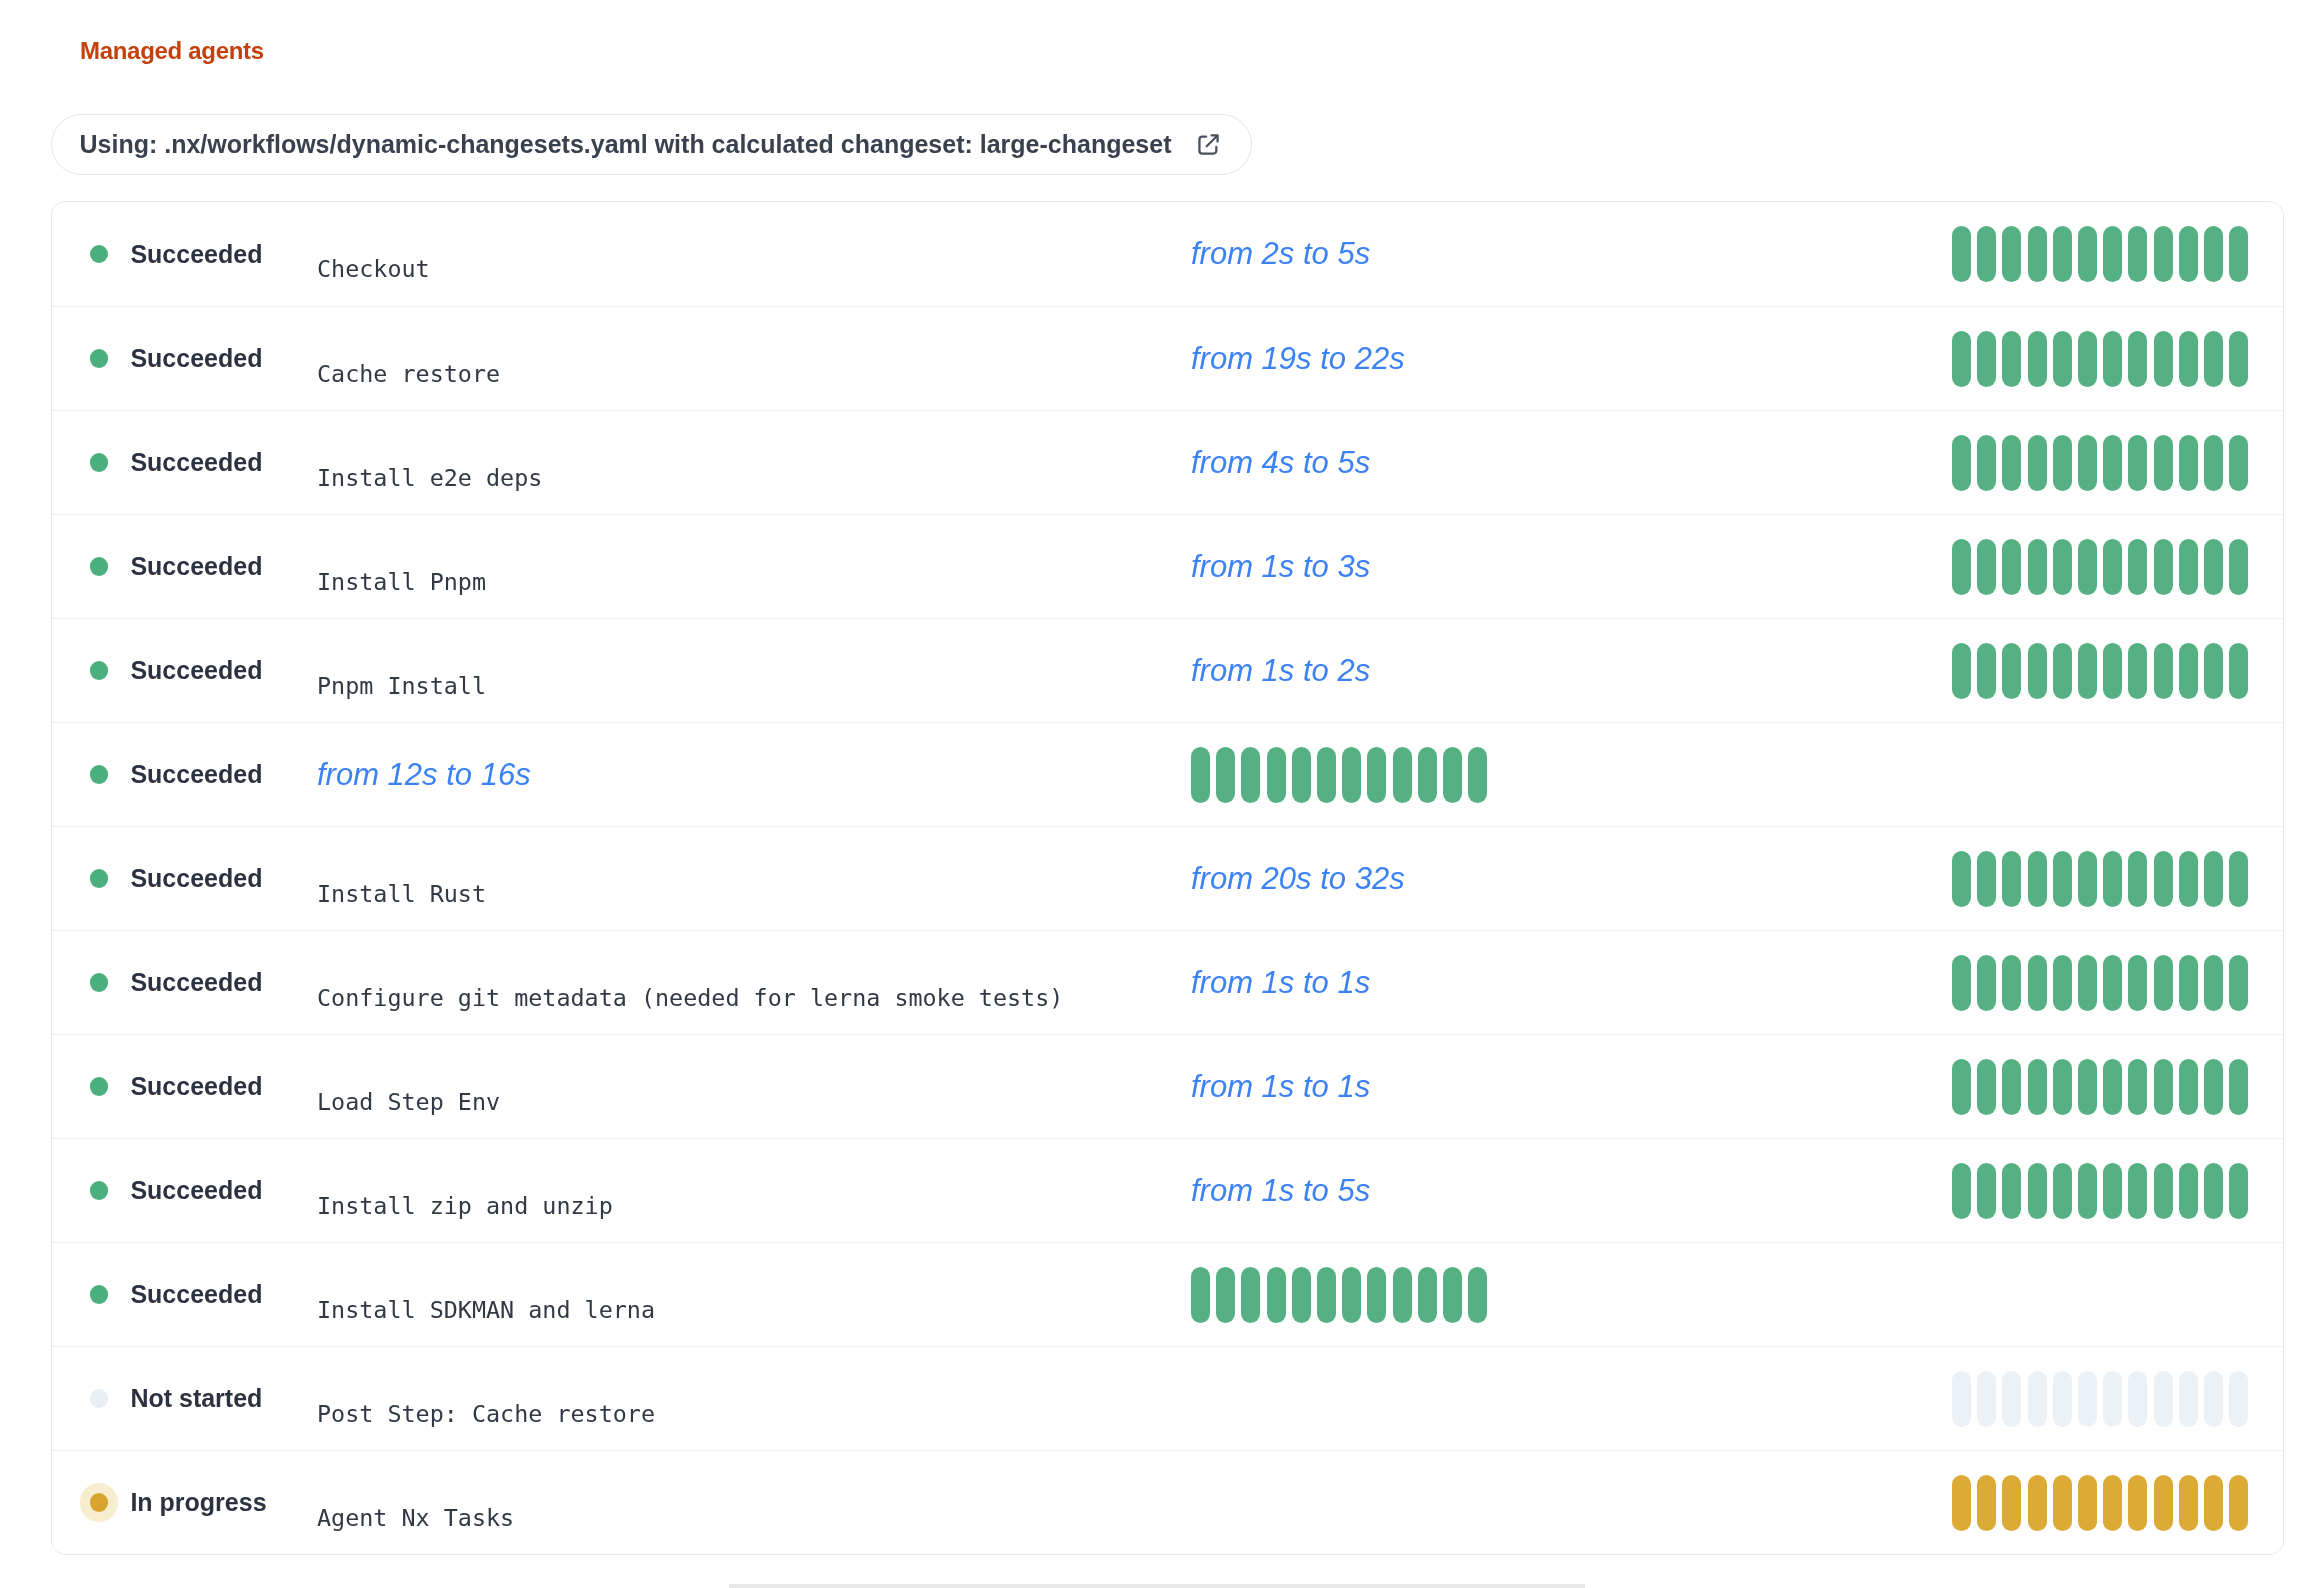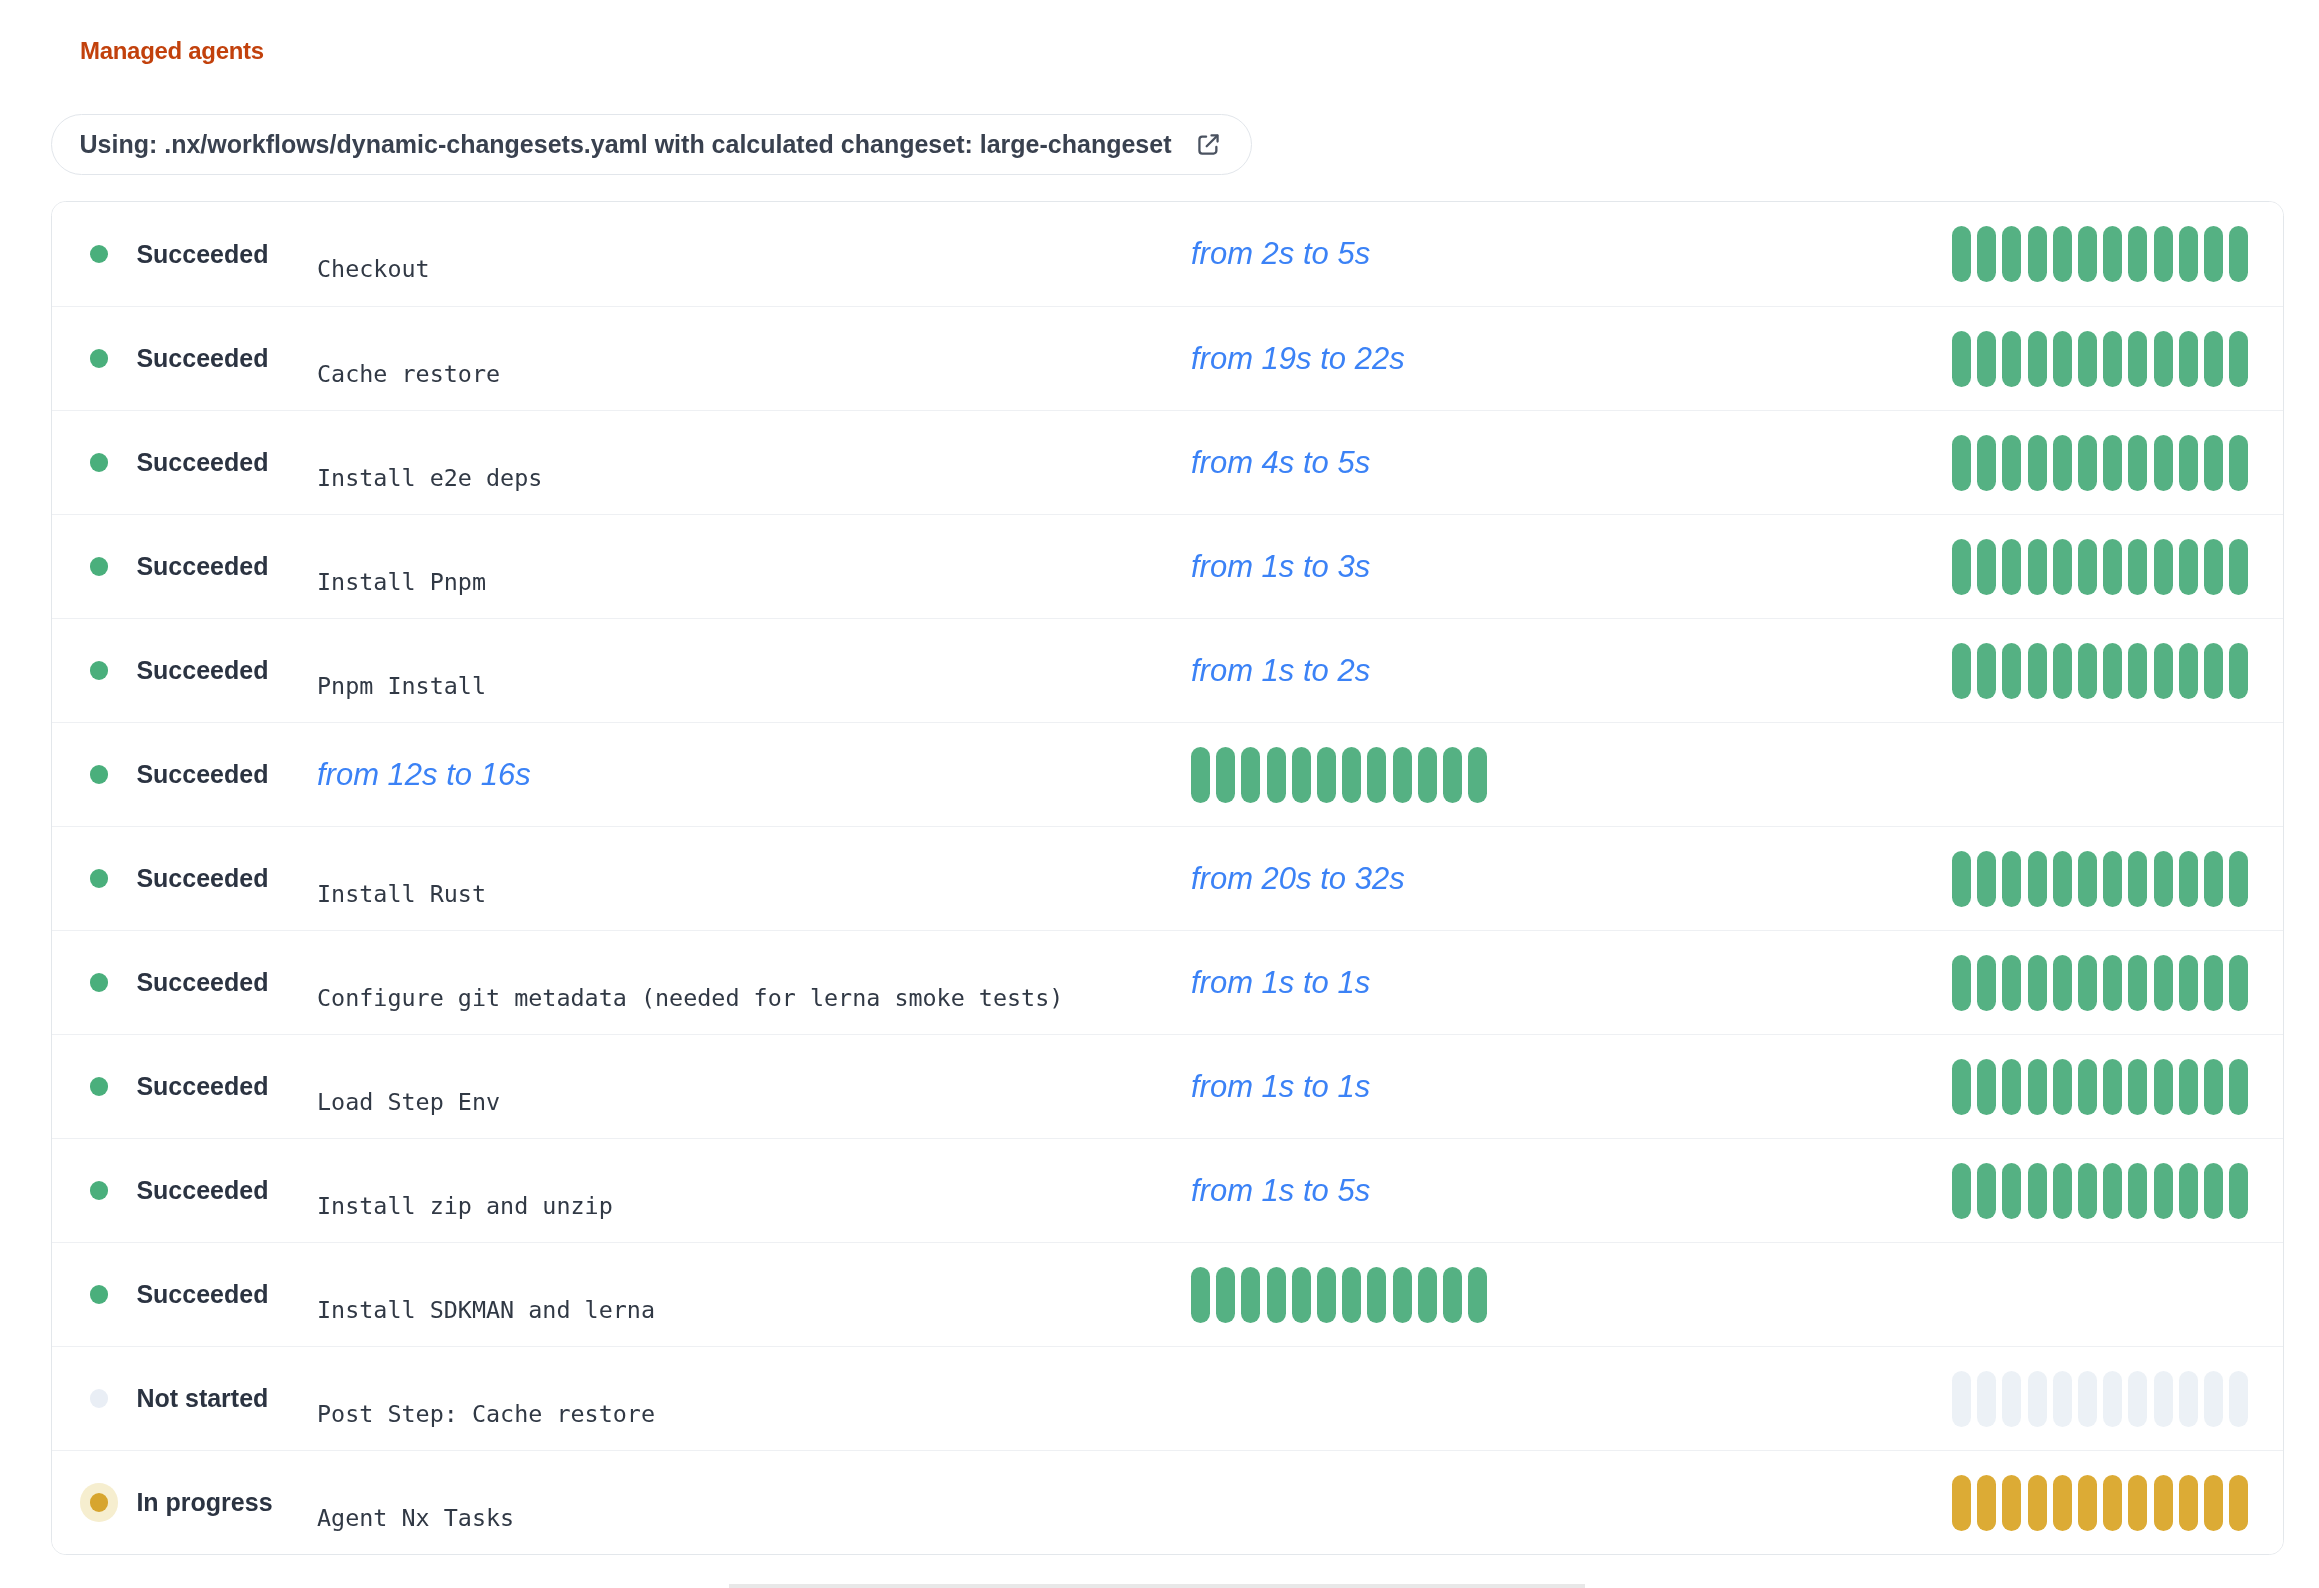--- a/index.html
+++ b/index.html
@@ -60,21 +60,21 @@
     display: grid;
     grid-template-columns: 265px 874px 761px 1fr;
     align-items: center;
     background: #ffffff;
   }
   .row + .row { border-top: 1.4px solid #eef0f3; }
 
   .status-cell {
     display: flex;
     align-items: center;
-    gap: 28px;
+    gap: 22px;
     padding-left: 38px;
   }
   .dot {
     width: 18.4px;
     height: 18.4px;
     border-radius: 50%;
     flex: 0 0 auto;
   }
   .status-label {
     font-size: 25px;

